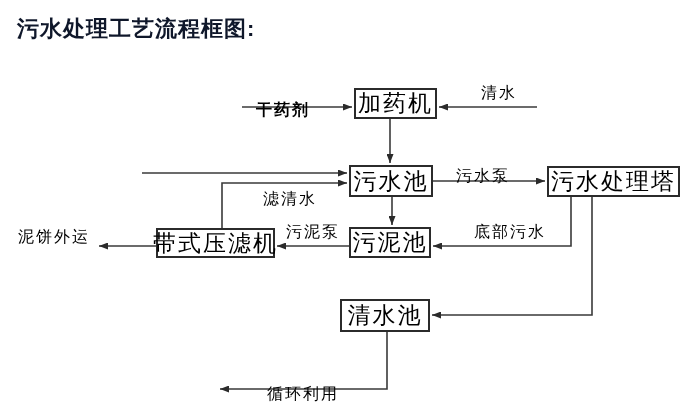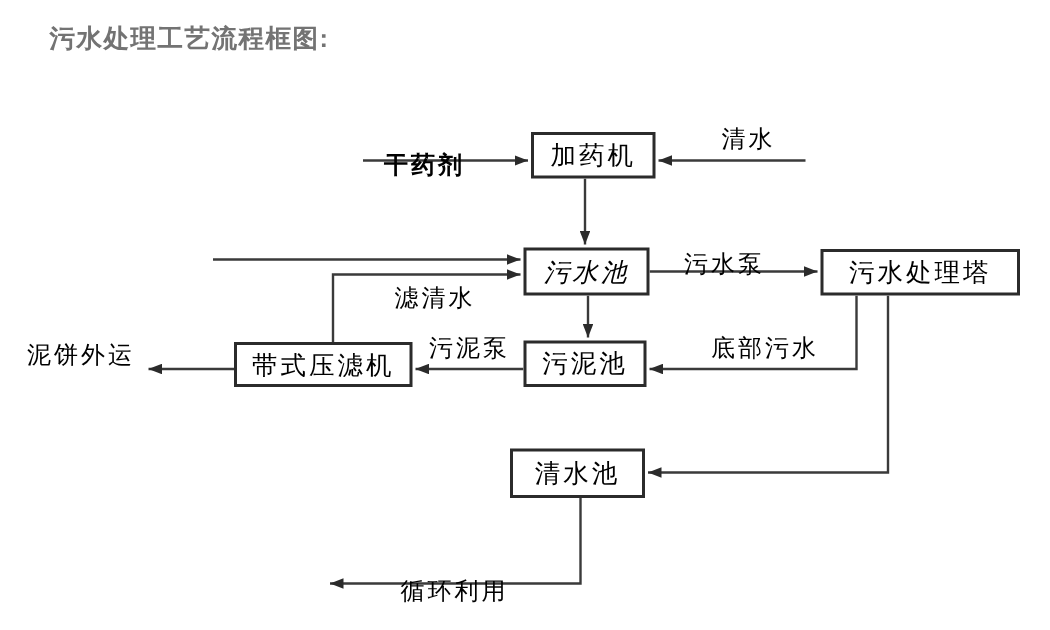--- a/index.html
+++ b/index.html
@@ -1,31 +1,31 @@
 <!DOCTYPE html>
 <html><head>
 <meta charset="utf-8">
 <style>
   html,body{margin:0;padding:0;background:#fff;}
   .stage{
     position:relative;width:700px;height:420px;background:#ffffff;overflow:hidden;
     font-family:"Liberation Sans","DejaVu Sans",sans-serif;color:#000;
   }
   .title{
-    position:absolute;left:33px;top:14px;font-size:17px;font-weight:bold;
-    letter-spacing:1px;color:#737373;
+    position:absolute;left:17px;top:14px;font-size:22px;font-weight:bold;
+    letter-spacing:1px;color:#0f172a;
   }
   svg.wires{position:absolute;left:0;top:0;width:700px;height:420px;}
   .node{
     position:absolute;box-sizing:border-box;border:2px solid #2b2b2b;background:#fff;
     display:flex;align-items:center;justify-content:center;
-    font-size:17px;letter-spacing:2px;white-space:nowrap;
+    font-size:23px;letter-spacing:2px;white-space:nowrap;
   }
   .n-dosing {left:354px;top:88px; width:83px; height:31px;}
-  .n-sewage {left:349px;top:165px;width:84px; height:32px;font-style:italic;}
+  .n-sewage {left:349px;top:165px;width:84px; height:32px;}
   .n-tower  {left:547px;top:166px;width:133px;height:31px;}
   .n-sludge {left:349px;top:227px;width:82px; height:31px;}
   .n-press  {left:156px;top:228px;width:119px;height:30px;}
   .n-clean  {left:340px;top:299px;width:90px; height:33px;}
   .flabel{
     position:absolute;font-size:16px;letter-spacing:2px;white-space:nowrap;
     transform:translateX(-50%);color:#000;
   }
   .l-dry    {left:283px;top:100px;font-weight:bold;}
   .l-water  {left:499px;top:83px;}

